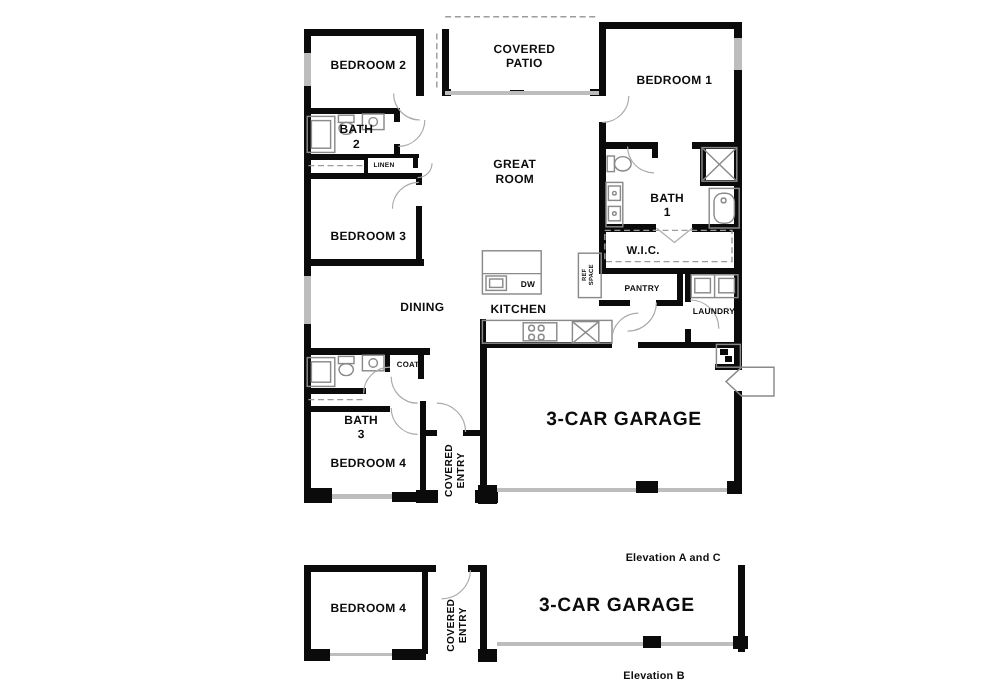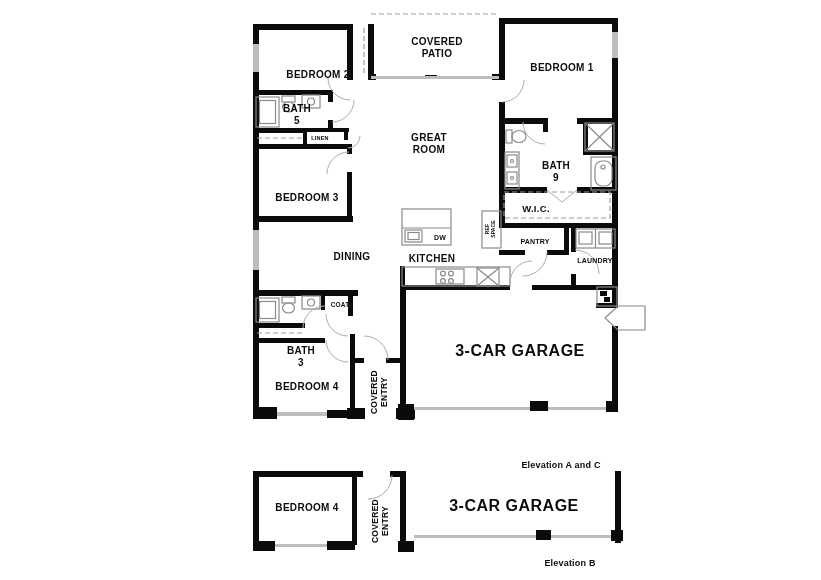--- a/index.html
+++ b/index.html
@@ -221,39 +221,39 @@
       <rect x="275" y="544" width="52" height="3"></rect>
       <rect x="414" y="535" width="122" height="3"></rect>
       <rect x="551" y="535" width="60" height="3"></rect>
     </g>
     <g stroke="#ababab" fill="none" stroke-width="1" shape-rendering="auto">
       <path d="M392 475 A24 24 0 0 1 368 499"></path>
     </g>
   </svg>
 
 
-  <div class="lbl" style="left:318px; top:55px;margin-top:20px;">BEDROOM 2</div>
+  <div class="lbl" style="left:307px; top:55px;">BEDROOM 2</div>
   <div class="lbl wrap" style="left:437px; top:48px; width:62px;">COVERED PATIO</div>
   <div class="lbl" style="left:562px; top:68px;text-align:center;">BEDROOM 1</div>
-  <div class="lbl wrap" style="left:297px; top:115px; width:32px;">BATH 5</div>
+  <div class="lbl wrap" style="left:297px; top:115px; width:32px;">BATH 2</div>
   <div class="lbl fs55" style="left:320px; top:138px;">LINEN</div>
   <div class="lbl" style="left:307px; top:198px;">BEDROOM 3</div>
   <div class="lbl wrap" style="left:429px; top:144px; width:46px;">GREAT ROOM</div>
-  <div class="lbl wrap" style="left:556px; top:172px; width:32px;">BATH 9</div>
+  <div class="lbl wrap" style="left:556px; top:172px; width:32px;">BATH 1</div>
   <div class="lbl" style="left:536px; top:209px; font-size:9.5px;">W.I.C.</div>
   <div class="lbl" style="left:308px; top:257px;margin-left:44px;">DINING</div>
   <div class="lbl" style="left:432px; top:259px;text-align:center;">KITCHEN</div>
   <div class="lbl fs7" style="left:440px; top:238px;">DW</div>
   <div class="lbl rot wrap fs5" style="left:491px; top:229px; width:22px;">REF SPACE</div>
   <div class="lbl fs7" style="left:535px; top:242px;">PANTRY</div>
   <div class="lbl fs7" style="left:595px; top:261px;">LAUNDRY</div>
   <div class="lbl wrap" style="left:301px; top:315px; width:32px;margin-top:42px;">BATH 3</div>
   <div class="lbl fs65" style="left:340px; top:305px;">COAT</div>
   <div class="lbl" style="left:307px; top:387px;">BEDROOM 4</div>
   <div class="lbl rot wrap fs85" style="left:379px; top:392px; width:52px;">COVERED ENTRY</div>
   <div class="lbl fs12" style="left:520px; top:351px;">3-CAR GARAGE</div>
   <div class="lbl fs9" style="left:561px; top:431px;margin-top:34px;">Elevation A and C</div>
 
   <div class="lbl" style="left:307px; top:508px;">BEDROOM 4</div>
   <div class="lbl rot wrap fs85" style="left:380px; top:521px; width:52px;">COVERED ENTRY</div>
   <div class="lbl fs12" style="left:514px; top:506px;">3-CAR GARAGE</div>
-  <div class="lbl fs9" style="left:570px; top:563px;text-align:center;">Elevation B</div>
+  <div class="lbl fs9" style="left:545px; top:563px;text-align:center;">Elevation B</div>
 </div>
 
 </body></html>

